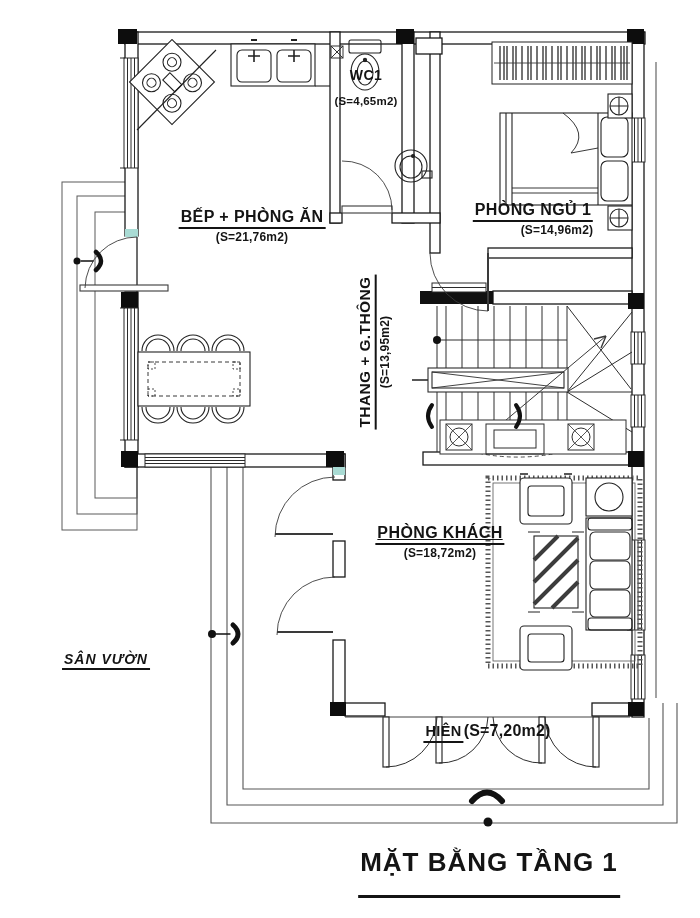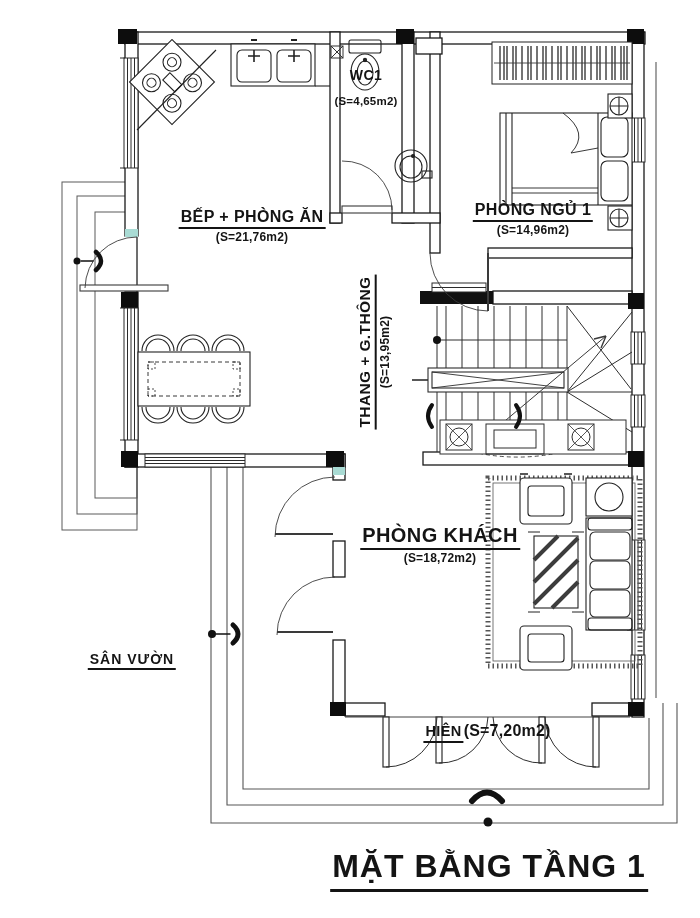--- a/index.html
+++ b/index.html
@@ -29,30 +29,30 @@
   .lbl .nm.no-ul{border-bottom:none;}
   .lbl .ar{display:block;font-size:12px;margin-top:2px;letter-spacing:.2px;}
   #lbl-kitchen .nm{font-size:16px;}
   #lbl-wc .nm{font-size:14px;}
   #lbl-wc .ar{font-size:11.5px;margin-top:11px;}
   #lbl-bedroom .nm{font-size:16px;}
   #lbl-stairs{
     transform:translate(-50%,-50%) rotate(-90deg);
   }
   #lbl-stairs .nm{font-size:15.5px;}
-  #lbl-living .nm{font-size:20px;}
+  #lbl-living .nm{font-size:16px;text-decoration:underline;}
   #lbl-porch{display:flex;align-items:baseline;}
   #lbl-porch .nm{font-size:14.5px;}
   #lbl-porch .ar{display:inline;font-size:16px;}
   #lbl-garden .nm{font-size:14px;letter-spacing:1px;}
   #lbl-title .nm{
-    font-size:32px;
+    font-size:26px;
     letter-spacing:1px;
     border-bottom:3px solid #141414;
-    padding-bottom:4px;
+    padding-bottom:17px;
   }
 </style>
 </head>
 <body>
 
 <div id="screen">
 
 <svg id="plan-svg" width="700" height="918" viewBox="0 0 700 918" fill="none" stroke="#1a1a1a" stroke-width="1.2">
 
   <g stroke="#565656" stroke-width="1.1">
@@ -334,41 +334,41 @@
 <div class="lbl" id="lbl-kitchen" style="left:252px;top:208px;">
   <span class="nm">BẾP + PHÒNG ĂN</span>
   <span class="ar">(S=21,76m2)</span>
 </div>
 
 <div class="lbl" id="lbl-wc" style="left:366px;top:66px;">
   <span class="nm no-ul">WC1</span>
   <span class="ar">(S=4,65m2)</span>
 </div>
 
-<div class="lbl" id="lbl-bedroom" style="left:533px;top:201px;">
+<div class="lbl" id="lbl-bedroom" style="left:533px;top:201px;text-align:right;">
   <span class="nm">PHÒNG NGỦ 1</span>
   <span class="ar">(S=14,96m2)</span>
 </div>
 
 <div class="lbl" id="lbl-stairs" style="left:374px;top:352px;">
   <span class="nm">THANG + G.THÔNG</span>
   <span class="ar">(S=13,95m2)</span>
 </div>
 
 <div class="lbl" id="lbl-living" style="left:440px;top:524px;">
   <span class="nm">PHÒNG KHÁCH</span>
   <span class="ar">(S=18,72m2)</span>
 </div>
 
 <div class="lbl" id="lbl-porch" style="left:487px;top:720px;">
   <span class="nm">HIÊN</span>
   <span class="ar">(S=7,20m2)</span>
 </div>
 
-<div class="lbl" id="lbl-garden" style="left:132px;top:650px;">
+<div class="lbl" id="lbl-garden" style="left:106px;top:650px;font-style:italic;">
   <span class="nm">SÂN VƯỜN</span>
 </div>
 
 <div class="lbl" id="lbl-title" style="left:489px;top:848px;">
   <span class="nm">MẶT BẰNG TẦNG 1</span>
 </div>
 
 </div>
 
 </body></html>

